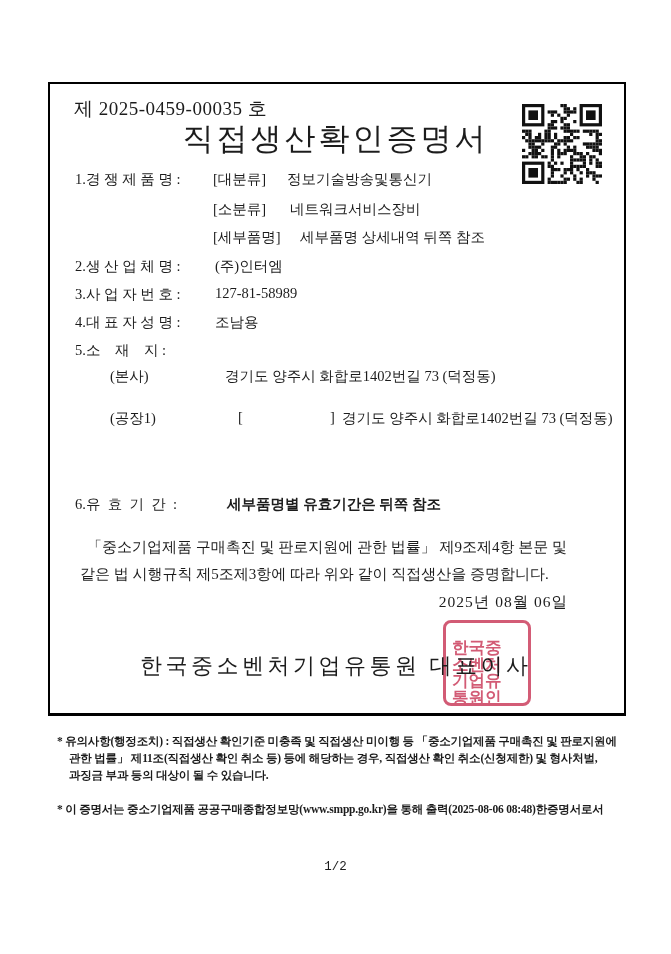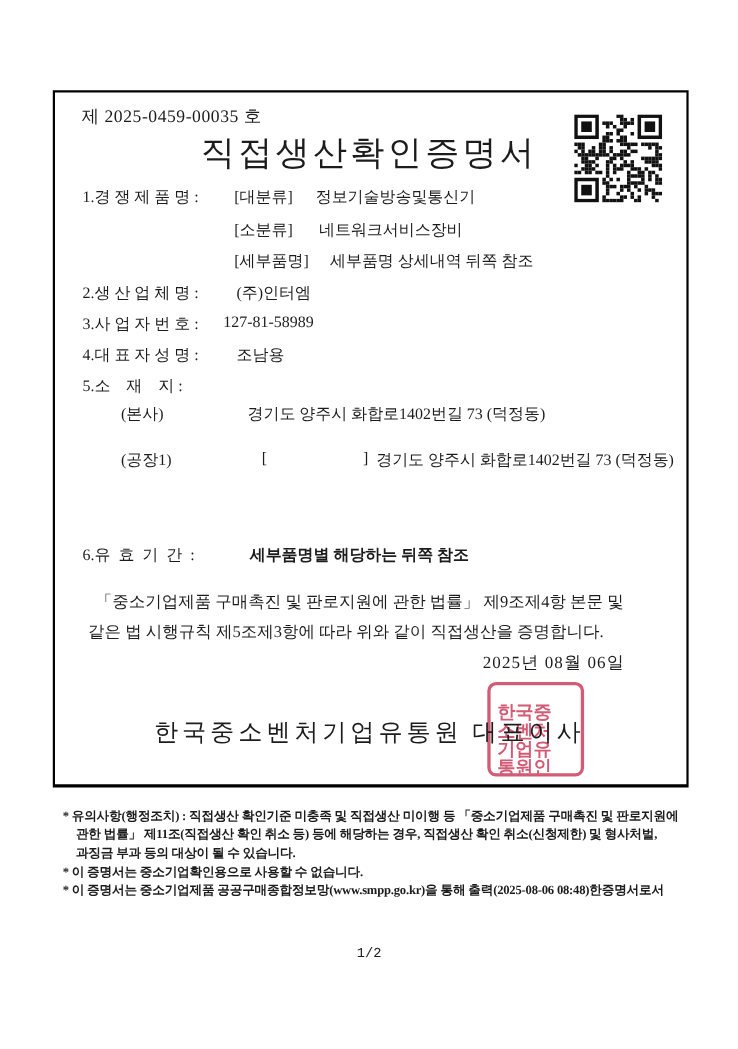--- a/index.html
+++ b/index.html
@@ -5,21 +5,21 @@
   * { margin:0; padding:0; box-sizing:border-box; }
   html,body { background:#e8e8e8; }
   body { font-family:"Liberation Serif","DejaVu Serif",serif; color:#1c1c1c; }
   .page { position:relative; width:671px; height:954px; background:#ffffff; overflow:hidden; margin:0 auto; }
 
   .t { position:absolute; white-space:pre; }
 
   .cert-box { position:absolute; left:48px; top:82px; width:578px; height:634px;
               border:2px solid #000; border-bottom-width:3px; }
 
-  .doc-number { left:74px; top:96px; font-size:16px; letter-spacing:.5px; }
+  .doc-number { left:74px; top:96px; font-size:19px; letter-spacing:.5px; }
   .cert-title { left:0; right:0; top:118px; text-align:center; font-size:31px;
                 font-weight:normal; letter-spacing:3px; white-space:pre; }
 
   .qr { position:absolute; left:522px; top:104px; width:80px; height:80px; }
 
   .row { position:absolute; left:0; right:0; height:22px; font-size:14.5px; }
   .row .t { top:0; }
   .bold { font-weight:bold; }
 
   .statement { font-size:15px; }
@@ -284,21 +284,21 @@
     <span class="t" style="left:213px">[세부품명]</span>
     <span class="t" style="left:300px">세부품명 상세내역 뒤쪽 참조</span>
   </div>
 
   <div class="row" style="top:257px">
     <span class="t" style="left:75px">2.생 산 업 체 명 :</span>
     <span class="t" style="left:215px">(주)인터엠</span>
   </div>
   <div class="row" style="top:285px">
     <span class="t" style="left:75px">3.사 업 자 번 호 :</span>
-    <span class="t" style="left:203px">127-81-58989</span>
+    <span class="t" style="left:215px">127-81-58989</span>
   </div>
   <div class="row" style="top:313px">
     <span class="t" style="left:75px">4.대 표 자 성 명 :</span>
     <span class="t" style="left:215px">조남용</span>
   </div>
 
   <div class="row" style="top:341px">
     <span class="t" style="left:75px">5.소    재    지 :</span>
   </div>
   <div class="row" style="top:367px">
@@ -307,21 +307,21 @@
   </div>
   <div class="row" style="top:409px">
     <span class="t" style="left:110px">(공장1)</span>
     <span class="t" style="left:238px">[</span>
     <span class="t" style="left:330px">]</span>
     <span class="t" style="left:342px">경기도 양주시 화합로1402번길 73 (덕정동)</span>
   </div>
 
   <div class="row" style="top:495px">
     <span class="t" style="left:75px">6.유  효  기  간  :</span>
-    <span class="t bold" style="left:227px">세부품명별 해당하는 뒤쪽 참조</span>
+    <span class="t bold" style="left:227px">세부품명별 유효기간은 뒤쪽 참조</span>
   </div>
 
   <div class="row statement" style="top:538px">
     <span class="t" style="left:87px">「중소기업제품 구매촉진 및 판로지원에 관한 법률」 제9조제4항 본문 및</span>
   </div>
   <div class="row statement" style="top:565px">
     <span class="t" style="left:80px">같은 법 시행규칙 제5조제3항에 따라 위와 같이 직접생산을 증명합니다.</span>
   </div>
 
   <div class="issue-date">2025년 08월 06일</div>
@@ -331,18 +331,17 @@
   <div class="seal">
     <div class="seal-row">한국중</div>
     <div class="seal-row">소벤처</div>
     <div class="seal-row">기업유</div>
     <div class="seal-row">통원인</div>
   </div>
 
   <div class="footer-note" style="left:46px; top:734px">* 유의사항(행정조치) : 직접생산 확인기준 미충족 및 직접생산 미이행 등 「중소기업제품 구매촉진 및 판로지원에</div>
   <div class="footer-note" style="left:58px; top:751px">관한 법률」 제11조(직접생산 확인 취소 등) 등에 해당하는 경우, 직접생산 확인 취소(신청제한) 및 형사처벌,</div>
   <div class="footer-note" style="left:58px; top:768px">과징금 부과 등의 대상이 될 수 있습니다.</div>
-  <div class="footer-note" style="left:46px; top:785px">* 이 증명서는 중소기업확인용으로 사용할 수 없습니다.</div>
   <div class="footer-note" style="left:46px; top:802px">* 이 증명서는 중소기업제품 공공구매종합정보망(www.smpp.go.kr)을 통해 출력(2025-08-06 08:48)한증명서로서</div>
 
   <div class="page-number">1/2</div>
 
 </div>
 
 </body></html>

